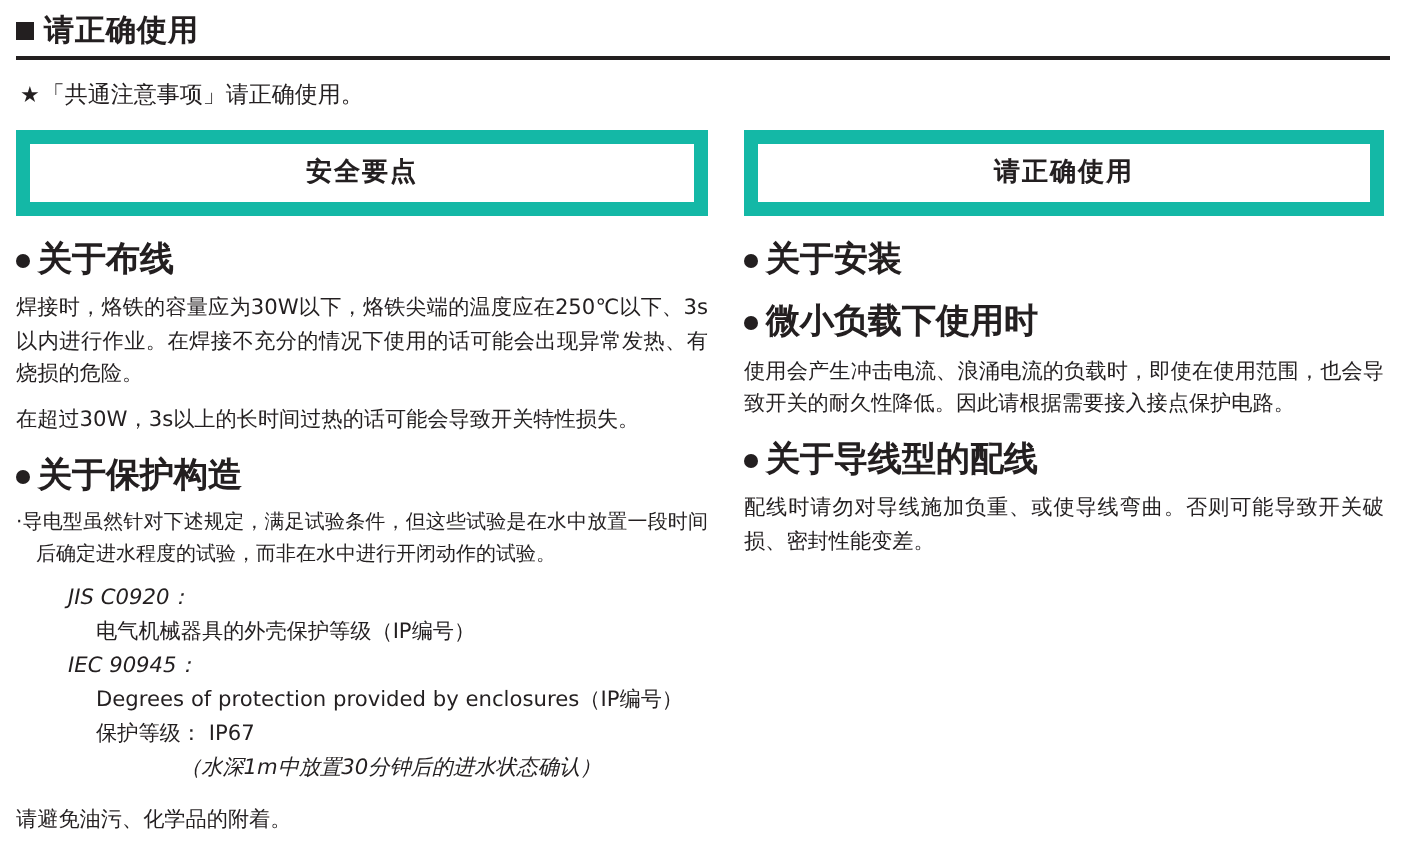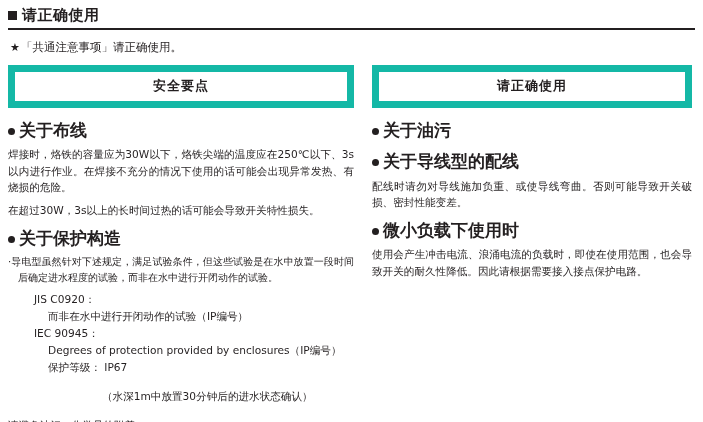--- a/index.html
+++ b/index.html
@@ -109,28 +109,30 @@
     text-indent: -10px;
     text-align: justify;
   }
   .std-block {
     font-size: 10.6px;
     line-height: 1.6;
     padding-left: 26px;
   }
   .std-block .lvl1 {
     margin: 0;
+    font-style: italic;
   }
   .std-block .lvl2 {
     margin: 0;
     padding-left: 14px;
   }
   .std-block .lvl3 {
-    margin: 12px;
+    margin: 0;
     padding-left: 56px;
+    font-style: italic;
   }
 </style>
 </head>
 <body>
 
 <div class="page">
 
   <div class="page-title">
     <span class="bullet-sq"></span>
     <span>请正确使用</span>
@@ -154,52 +156,52 @@
         <p class="para">在超过30W，3s以上的长时间过热的话可能会导致开关特性损失。</p>
       </div>
 
       <div class="sec">
         <div class="sec-title">
           <span class="dot"></span><span>关于保护构造</span>
         </div>
         <p class="bullet-para">·导电型虽然针对下述规定，满足试验条件，但这些试验是在水中放置一段时间后确定进水程度的试验，而非在水中进行开闭动作的试验。</p>
         <div class="std-block">
           <p class="lvl1">JIS C0920：</p>
-          <p class="lvl2">而非在水中进行开闭动作的试验（IP编号）</p>
+          <p class="lvl2">电气机械器具的外壳保护等级（IP编号）</p>
           <p class="lvl1">IEC 90945：</p>
           <p class="lvl2">Degrees of protection provided by enclosures（IP编号）</p>
           <p class="lvl2">保护等级： IP67</p>
           <p class="lvl3">（水深1m中放置30分钟后的进水状态确认）</p>
         </div>
       </div>
 
       <div class="sec">
         <p class="para tight">请避免油污、化学品的附着。</p>
         <p class="para">否则可能出现使用材质变质及引起老化。</p>
       </div>
     </div>
 
     <div class="col-right">
       <div class="col-head">请正确使用</div>
 
       <div class="sec">
         <div class="sec-title">
-          <span class="dot"></span><span>关于油污</span>
-        </div>
+          <span class="dot"></span><span>关于安装</span>
+        </div>
+      </div>
+
+      <div class="sec">
+        <div class="sec-title">
+          <span class="dot"></span><span>微小负载下使用时</span>
+        </div>
+        <p class="para">使用会产生冲击电流、浪涌电流的负载时，即使在使用范围，也会导致开关的耐久性降低。因此请根据需要接入接点保护电路。</p>
       </div>
 
       <div class="sec">
         <div class="sec-title">
           <span class="dot"></span><span>关于导线型的配线</span>
         </div>
         <p class="para">配线时请勿对导线施加负重、或使导线弯曲。否则可能导致开关破损、密封性能变差。</p>
-      </div>
-
-      <div class="sec">
-        <div class="sec-title">
-          <span class="dot"></span><span>微小负载下使用时</span>
-        </div>
-        <p class="para">使用会产生冲击电流、浪涌电流的负载时，即使在使用范围，也会导致开关的耐久性降低。因此请根据需要接入接点保护电路。</p>
       </div>
     </div>
 
   </div>
 </div>
 
 </body></html>

